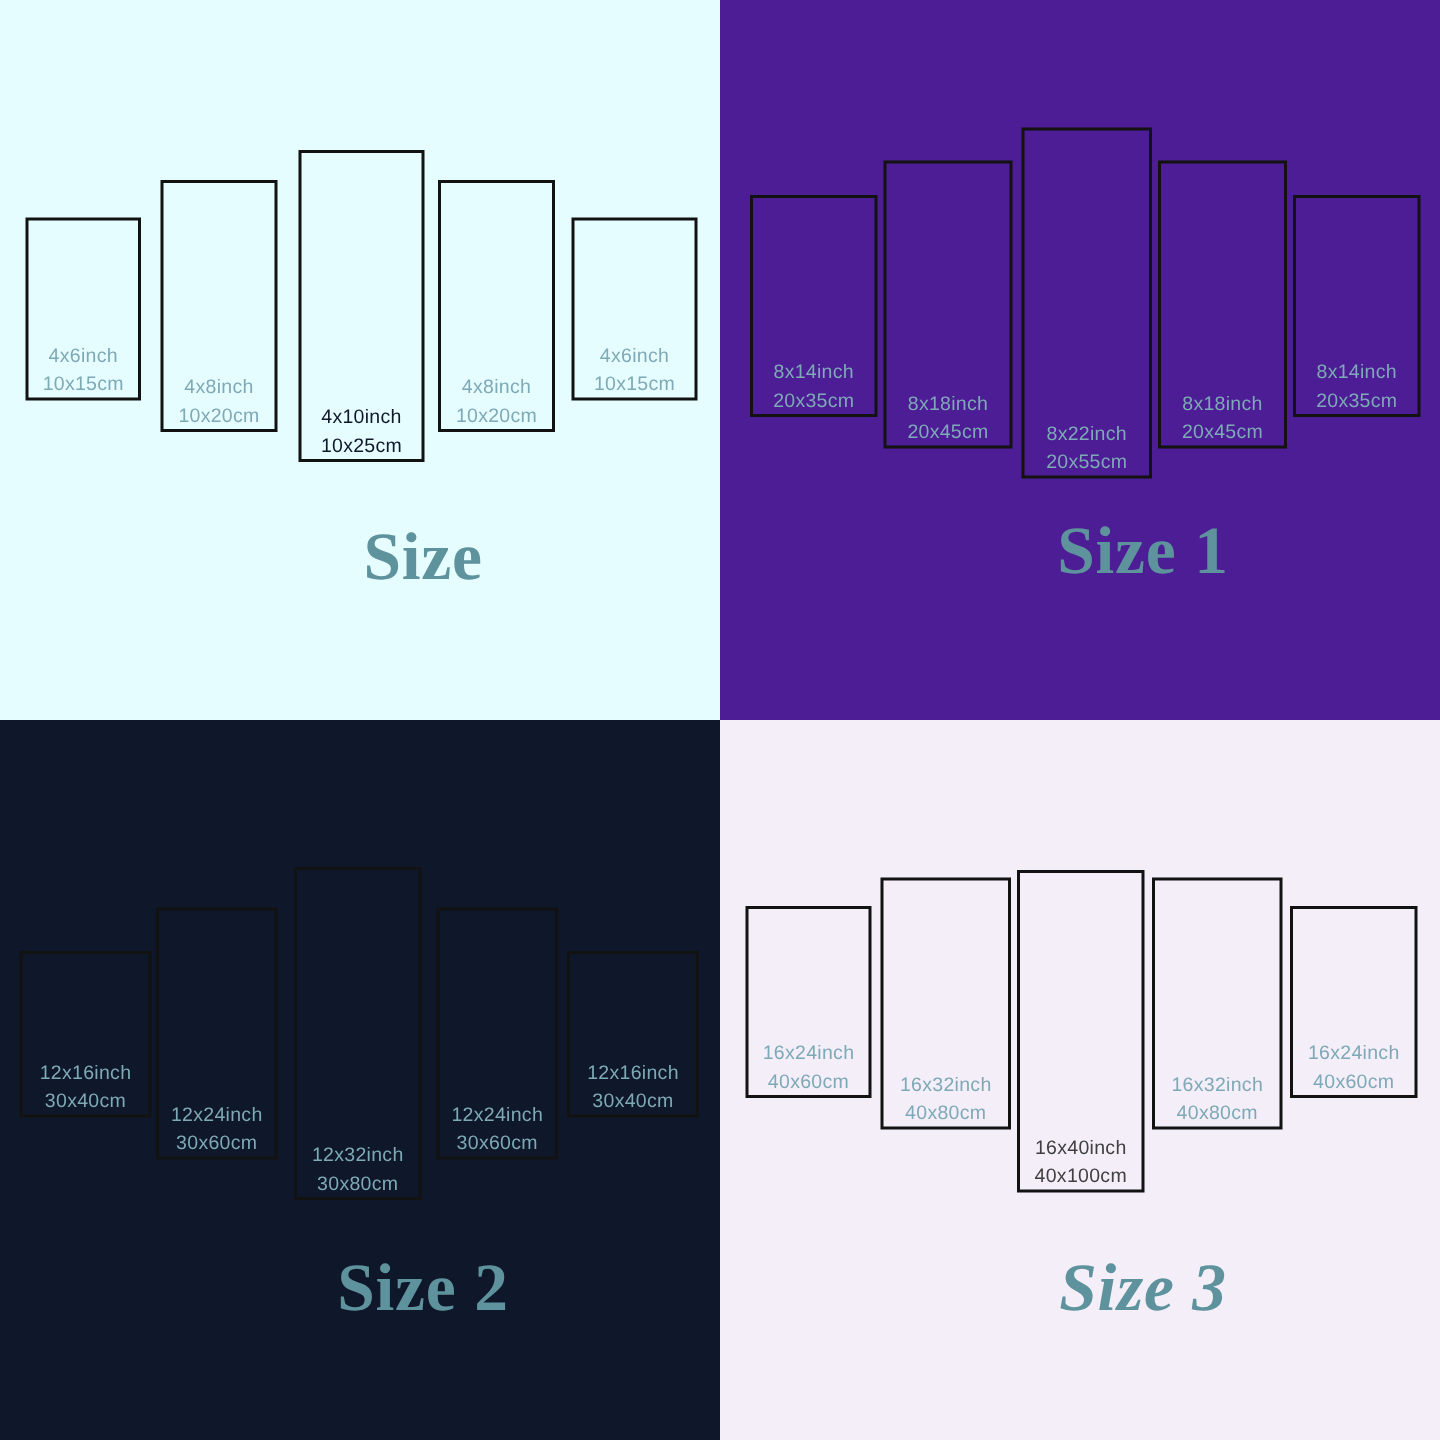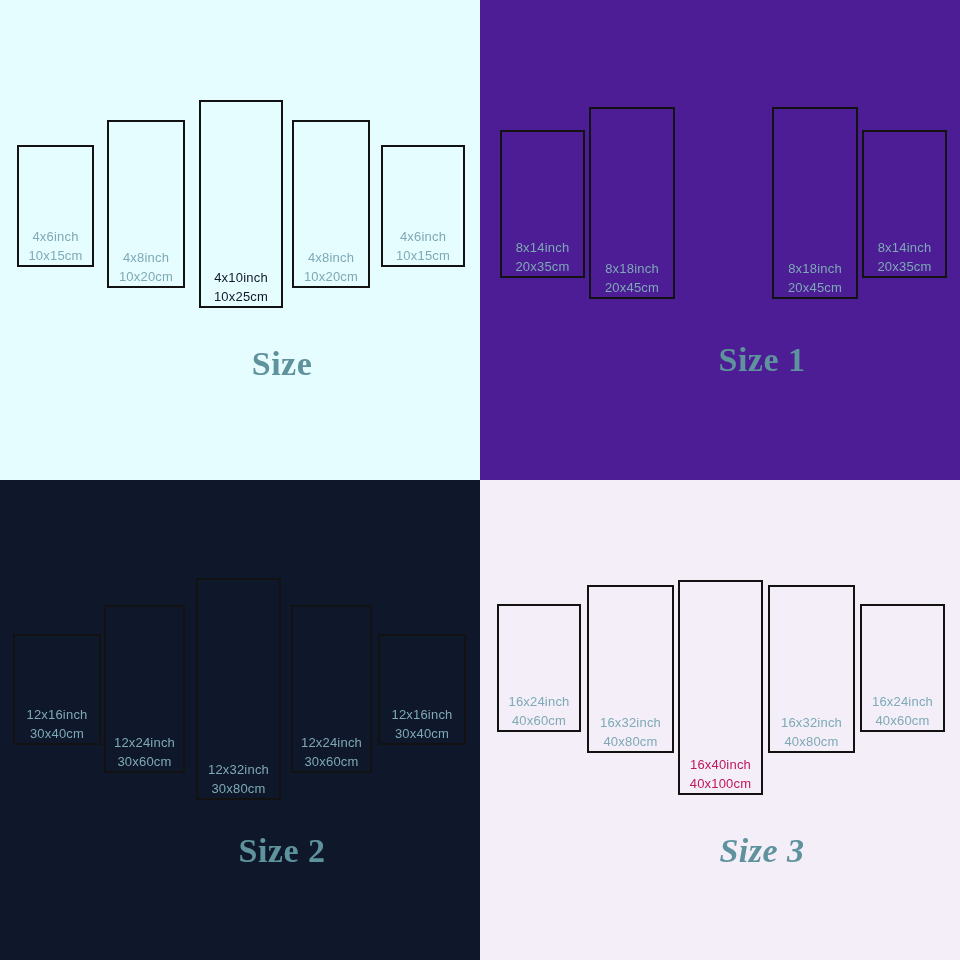--- a/index.html
+++ b/index.html
@@ -59,21 +59,21 @@
   }
 
   .quad-title {
     position: absolute;
     left: 0;
     width: 564px;
     text-align: center;
     color: #5e929c;
     font-family: "Liberation Serif", "DejaVu Serif", serif;
     font-weight: bold;
-    font-size: 34px;
+    font-size: 45px;
     letter-spacing: 0.5px;
   }
   .title-tl { top: 345px; }
   .title-tr { top: 341px; }
   .title-bl { top: 352px; }
   .title-br { top: 352px; }
 </style>
 </head>
 <body>
 
@@ -122,20 +122,26 @@
             <span class="lbl-in">8x14inch</span>
             <span class="lbl-cm">20x35cm</span>
           </div>
         </div>
         <div class="panel" style="left: 109px; top: 107px; width: 86px; height: 192px; border-color: rgb(18, 18, 18);">
           <div class="panel-label" style="color: rgb(126, 169, 182);">
             <span class="lbl-in">8x18inch</span>
             <span class="lbl-cm">20x45cm</span>
           </div>
         </div>
+        <div class="panel" style="left: 201px; top: 85px; width: 87px; height: 234px; border-color: rgb(18, 18, 18);">
+          <div class="panel-label" style="color: rgb(126, 169, 182);">
+            <span class="lbl-in">8x22inch</span>
+            <span class="lbl-cm">20x55cm</span>
+          </div>
+        </div>
         <div class="panel" style="left: 292px; top: 107px; width: 86px; height: 192px; border-color: rgb(18, 18, 18);">
           <div class="panel-label" style="color: rgb(126, 169, 182);">
             <span class="lbl-in">8x18inch</span>
             <span class="lbl-cm">20x45cm</span>
           </div>
         </div>
         <div class="panel" style="left: 382px; top: 130px; width: 85px; height: 148px; border-color: rgb(18, 18, 18);">
           <div class="panel-label" style="color: rgb(126, 169, 182);">
             <span class="lbl-in">8x14inch</span>
             <span class="lbl-cm">20x35cm</span>
@@ -189,21 +195,21 @@
             <span class="lbl-cm">40x60cm</span>
           </div>
         </div>
         <div class="panel" style="left: 107px; top: 105px; width: 87px; height: 168px; border-color: rgb(18, 18, 18);">
           <div class="panel-label" style="color: rgb(126, 169, 182);">
             <span class="lbl-in">16x32inch</span>
             <span class="lbl-cm">40x80cm</span>
           </div>
         </div>
         <div class="panel" style="left: 198px; top: 100px; width: 85px; height: 215px; border-color: rgb(18, 18, 18);">
-          <div class="panel-label" style="color: #be185d;">
+          <div class="panel-label" style="color: #404040;">
             <span class="lbl-in">16x40inch</span>
             <span class="lbl-cm">40x100cm</span>
           </div>
         </div>
         <div class="panel" style="left: 288px; top: 105px; width: 87px; height: 168px; border-color: rgb(18, 18, 18);">
           <div class="panel-label" style="color: rgb(126, 169, 182);">
             <span class="lbl-in">16x32inch</span>
             <span class="lbl-cm">40x80cm</span>
           </div>
         </div>

